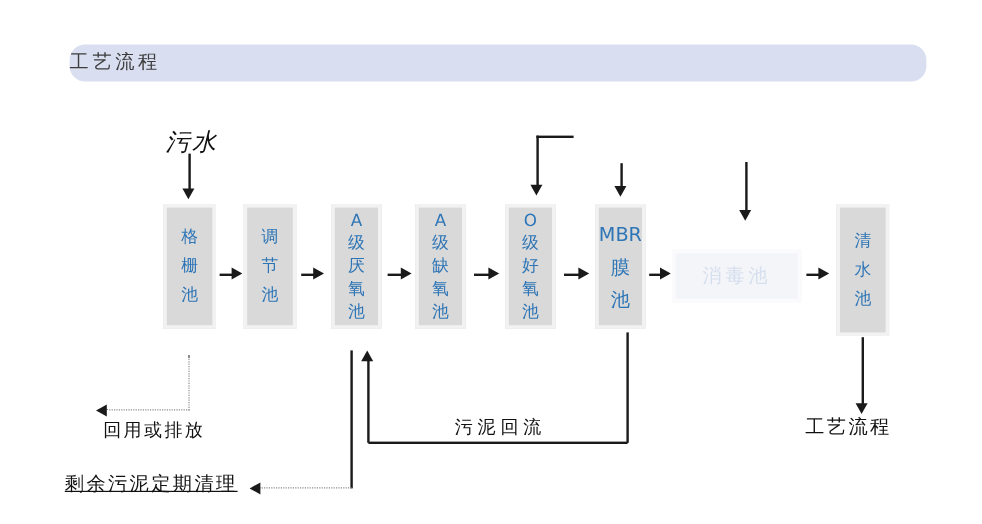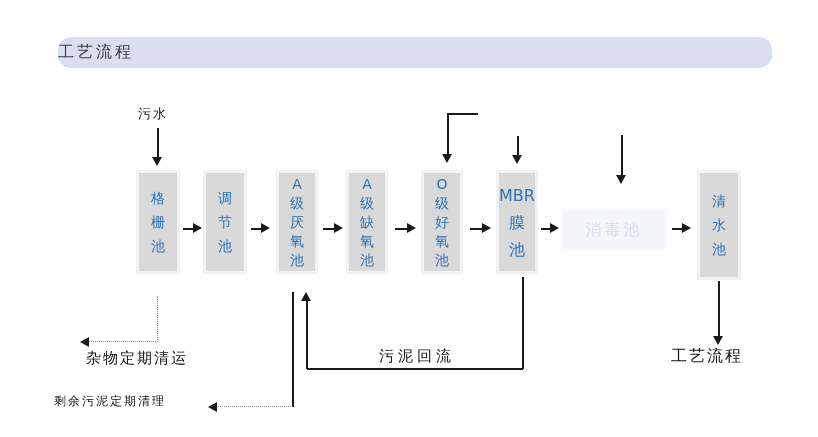--- a/index.html
+++ b/index.html
@@ -65,21 +65,21 @@
 </style>
 </head>
 <body>
 
 <div id="canvas">
 
   <div class="banner">
     <span class="banner-title">工艺流程</span>
   </div>
 
-  <div class="lbl" style="left:138px;top:105px;font-size:13px;">污水</div>
+  <div class="lbl" style="left:138px;top:105px;font-size:20px;font-style:italic;">污水</div>
   <div class="vl" style="left:157px;top:128px;height:30px;"></div>
   <div class="ah ah-down" style="left:152px;top:157px;"></div>
 
   <div class="tank t-grid">
     <span class="tank-label">格
 栅
 池</span>
   </div>
   <div class="tank t-reg">
     <span class="tank-label">调
@@ -158,20 +158,20 @@
 
   <div class="vl" style="left:522px;top:277px;height:92px;"></div>
   <div class="hl" style="left:307px;top:368px;width:216px;"></div>
   <div class="vl" style="left:306px;top:300px;height:69px;"></div>
   <div class="ah ah-up" style="left:301px;top:292px;"></div>
   <div class="lbl" style="left:379px;top:347px;letter-spacing:4px;font-family:Liberation Mono, monospace;">污泥回流</div>
 
   <div class="vl" style="left:292px;top:292px;height:115px;"></div>
   <div class="dhl" style="left:216px;top:406px;width:77px;"></div>
   <div class="ah ah-left" style="left:208px;top:402px;"></div>
-  <div class="lbl" style="left:54px;top:393px;font-size:12px;">剩余污泥定期清理</div>
+  <div class="lbl" style="left:54px;top:393px;font-size:16px;text-decoration:underline;">剩余污泥定期清理</div>
 
   <div class="dvl" style="left:157px;top:296px;height:46px;"></div>
   <div class="dhl" style="left:88px;top:341px;width:70px;"></div>
   <div class="ah ah-left" style="left:80px;top:337px;"></div>
-  <div class="lbl" style="left:86px;top:349px;">杂物定期清运</div>
+  <div class="lbl" style="left:86px;top:349px;">回用或排放</div>
 
 </div>
 
 </body></html>

